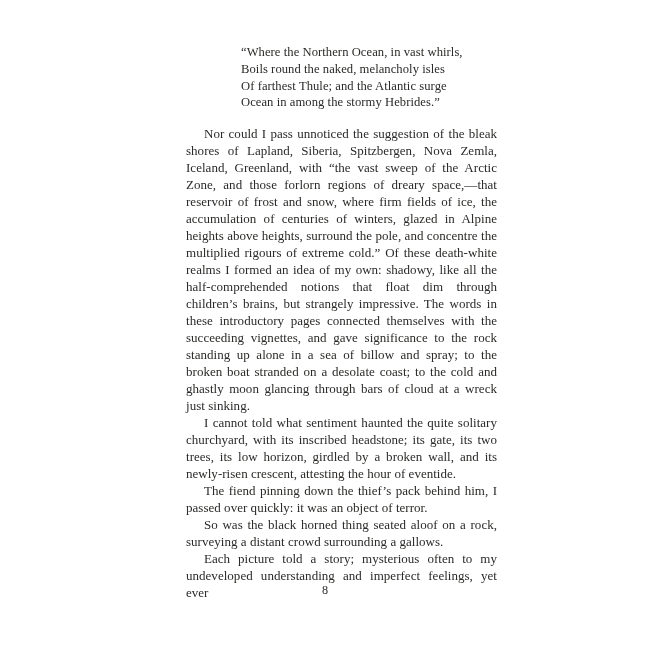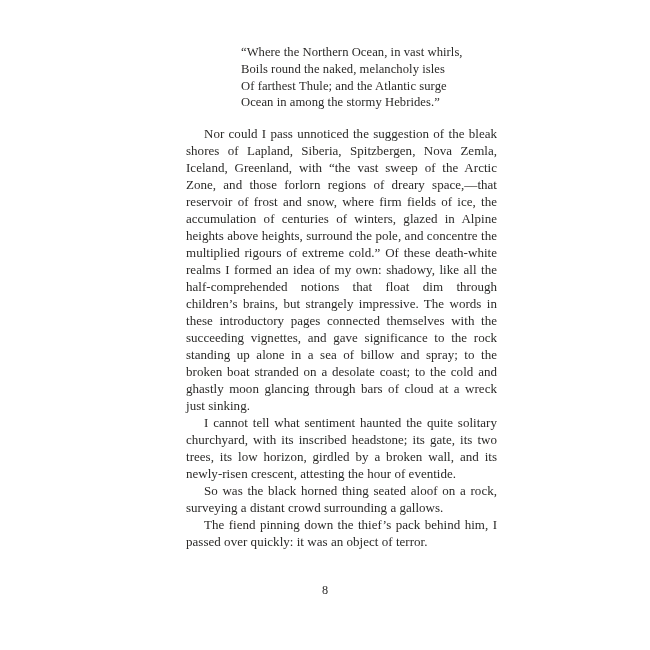--- a/index.html
+++ b/index.html
@@ -76,22 +76,23 @@
 
     <div class="epigraph">
       <div class="verse-line">“Where the Northern Ocean, in vast whirls,</div>
       <div class="verse-line">Boils round the naked, melancholy isles</div>
       <div class="verse-line">Of farthest Thule; and the Atlantic surge</div>
       <div class="verse-line">Ocean in among the stormy Hebrides.”</div>
     </div>
 
     <div class="prose">
       <p>Nor could I pass unnoticed the suggestion of the bleak shores of Lapland, Siberia, Spitzbergen, Nova Zemla, Iceland, Greenland, with “the vast sweep of the Arctic Zone, and those forlorn regions of dreary space,—that reservoir of frost and snow, where firm fields of ice, the accumulation of centuries of winters, glazed in Alpine heights above heights, surround the pole, and concentre the multiplied rigours of extreme cold.” Of these death-white realms I formed an idea of my own: shadowy, like all the half-comprehended notions that float dim through children’s brains, but strangely impressive. The words in these introductory pages connected themselves with the succeeding vignettes, and gave significance to the rock standing up alone in a sea of billow and spray; to the broken boat stranded on a desolate coast; to the cold and ghastly moon glancing through bars of cloud at a wreck just sinking.</p>
-      <p>I cannot tell what sentiment haunted the quite solitary churchyard, with its inscribed headstone; its gate, its two trees, its low horizon, girdled by a broken wall, and its newly-risen crescent, attesting the hour of eventide.</p>
+      <p>I cannot told what sentiment haunted the quite solitary churchyard, with its inscribed headstone; its gate, its two trees, its low horizon, girdled by a broken wall, and its newly-risen crescent, attesting the hour of eventide.</p>
+      <p>The fiend pinning down the thief’s pack behind him, I passed over quickly: it was an object of terror.</p>
       <p>So was the black horned thing seated aloof on a rock, surveying a distant crowd surrounding a gallows.</p>
-      <p>The fiend pinning down the thief’s pack behind him, I passed over quickly: it was an object of terror.</p>
+      <p>Each picture told a story; mysterious often to my undeveloped understanding and imperfect feelings, yet ever</p>
     </div>
 
   </div>
 
   <div class="folio">8</div>
 
 </div>
 
 </body></html>

